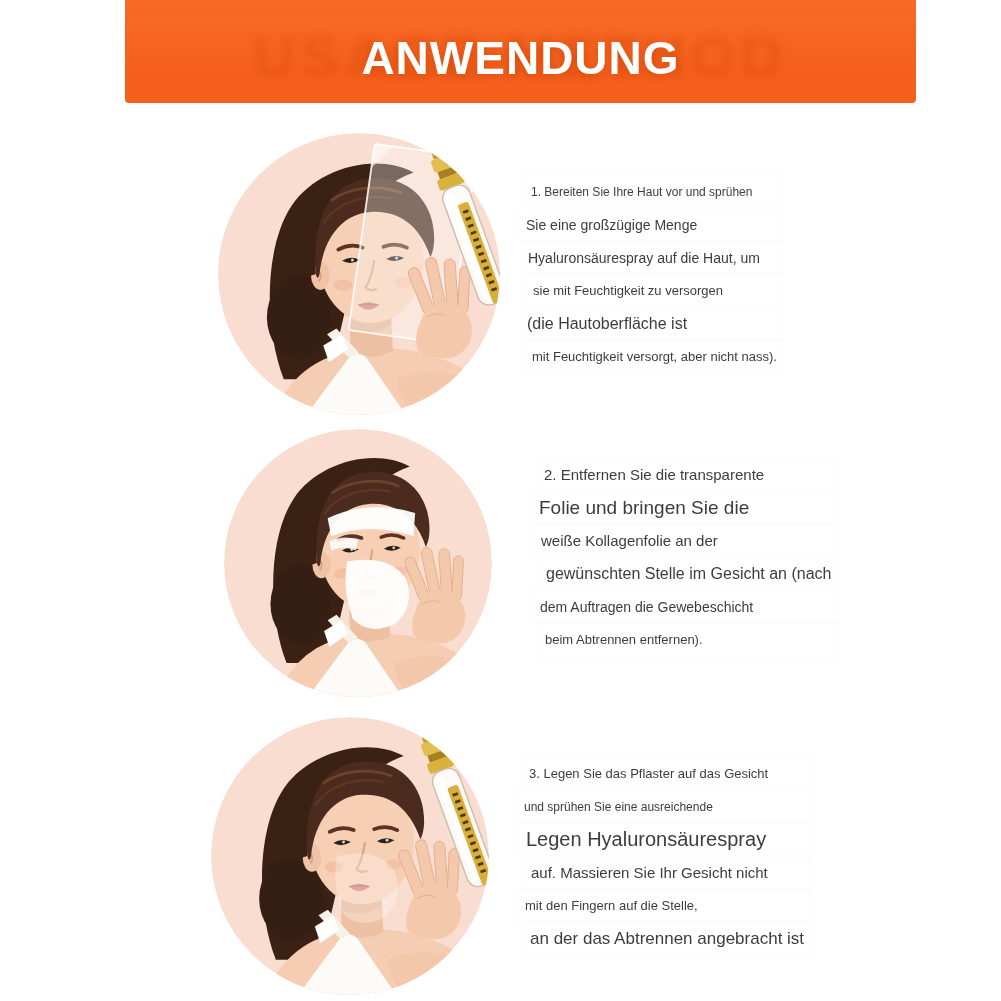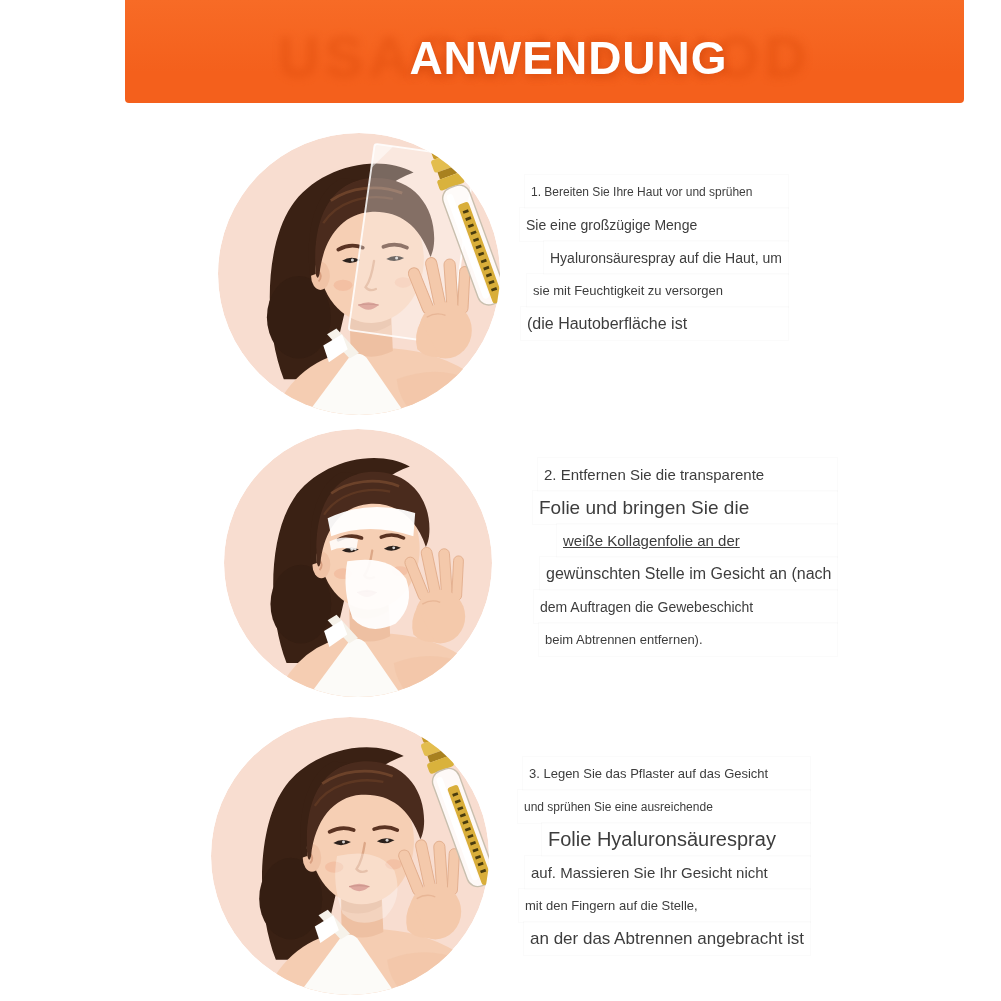--- a/index.html
+++ b/index.html
@@ -5,21 +5,21 @@
   html,body{margin:0;padding:0;background:#ffffff;}
   .page{
     position:relative;width:1001px;height:1001px;background:#ffffff;
     font-family:"Liberation Sans",sans-serif;overflow:hidden;
   }
   
   .banner{
     position:absolute;left:125px;top:0;width:791px;height:103px;
     background:linear-gradient(#f76b26 0%, var(--banner,#f4601c) 70%);
     border-radius:0 0 4px 4px;
-    display:flex;align-items:center;justify-content:center;overflow:hidden;padding-left:48px;
+    display:flex;align-items:center;justify-content:center;overflow:hidden;
   }
   .ghost{
     position:absolute;inset:0;display:flex;align-items:center;justify-content:center;
     font-size:58px;font-weight:800;letter-spacing:5px;
     color:var(--banner-ghost,#e14f0e);opacity:.55;filter:blur(4px);
     transform:translateY(5px);white-space:nowrap;
   }
   .title{
     position:relative;margin:0;padding-top:12px;
     font-size:46px;font-weight:bold;letter-spacing:1px;color:#ffffff;
@@ -37,21 +37,21 @@
   .lines-2{left:533px;top:458px;}
   .lines-3{left:518px;top:757px;}
   .line{
     height:33px;display:flex;align-items:center;white-space:nowrap;
     color:var(--text,#3d3d3d);padding:0 6px;
     box-shadow:0 0 0 1px rgba(0,0,0,0.015);
     background:rgba(255,255,255,.6);
   }
   .line:nth-child(1){margin-left:5px;}
   .line:nth-child(2){margin-left:0;}
-  .line:nth-child(3){margin-left:24px;}
+  .line:nth-child(3){margin-left:2px;}
   .line:nth-child(4){margin-left:7px;}
   .line:nth-child(5){margin-left:1px;}
   .line:nth-child(6){margin-left:6px;}
   .defs-holder{position:absolute;width:0;height:0;overflow:hidden;}
 </style>
 </head>
 <body>
 
 <div class="page">
 
@@ -178,57 +178,58 @@
           <use href="#bottle"></use>
         </g>
       </svg>
     </div>
     <div class="lines lines-1">
         <div class="line" style="font-size: 12px;">1. Bereiten Sie Ihre Haut vor und sprühen</div>
         <div class="line" style="font-size: 14px;">Sie eine großzügige Menge</div>
         <div class="line" style="font-size: 14px;">Hyaluronsäurespray auf die Haut, um</div>
         <div class="line" style="font-size: 13px;">sie mit Feuchtigkeit zu versorgen</div>
         <div class="line" style="font-size: 16px;">(die Hautoberfläche ist</div>
+        <div class="line" style="font-size: 13px;">mit Feuchtigkeit versorgt, aber nicht nass).</div>
       </div>
   </section>
 
   <section>
     <div class="photo photo-2" role="img" aria-label="Frau mit weißen Kollagenfolien auf Stirn und Wange">
       <svg viewBox="0 0 300 300">
         <g clip-path="url(#circ)">
           <use href="#woman-base"></use>
           <use href="#patches"></use>
           <use href="#hand"></use>
         </g>
       </svg>
     </div>
     <div class="lines lines-2">
         <div class="line" style="font-size: 15px;">2. Entfernen Sie die transparente</div>
         <div class="line" style="font-size: 19px; text-align: right;">Folie und bringen Sie die</div>
-        <div class="line" style="font-size: 15px; text-decoration: underline;">weiße Kollagenfolie an der</div>
+        <div class="line" style="font-size: 15px;">weiße Kollagenfolie an der</div>
         <div class="line" style="font-size: 16px;">gewünschten Stelle im Gesicht an (nach</div>
         <div class="line" style="font-size: 14px;">dem Auftragen die Gewebeschicht</div>
         <div class="line" style="font-size: 13px;">beim Abtrennen entfernen).</div>
       </div>
   </section>
 
   <section>
     <div class="photo photo-3" role="img" aria-label="Frau mit Pflaster auf der Wange und goldener Spray-Ampulle">
       <svg viewBox="0 0 300 300">
         <g clip-path="url(#circ)">
           <use href="#woman-base"></use>
           <use href="#cheek-film"></use>
           <use href="#hand"></use>
           <use href="#bottle"></use>
         </g>
       </svg>
     </div>
     <div class="lines lines-3">
         <div class="line" style="font-size: 13px;">3. Legen Sie das Pflaster auf das Gesicht</div>
         <div class="line" style="font-size: 12px;">und sprühen Sie eine ausreichende</div>
-        <div class="line" style="font-size: 20px;">Folie Hyaluronsäurespray</div>
+        <div class="line" style="font-size: 20px;">Legen Hyaluronsäurespray</div>
         <div class="line" style="font-size: 15px;">auf. Massieren Sie Ihr Gesicht nicht</div>
         <div class="line" style="font-size: 13px;">mit den Fingern auf die Stelle,</div>
         <div class="line" style="font-size: 17px;">an der das Abtrennen angebracht ist</div>
       </div>
   </section>
 
 </div>
 
 </body></html>

